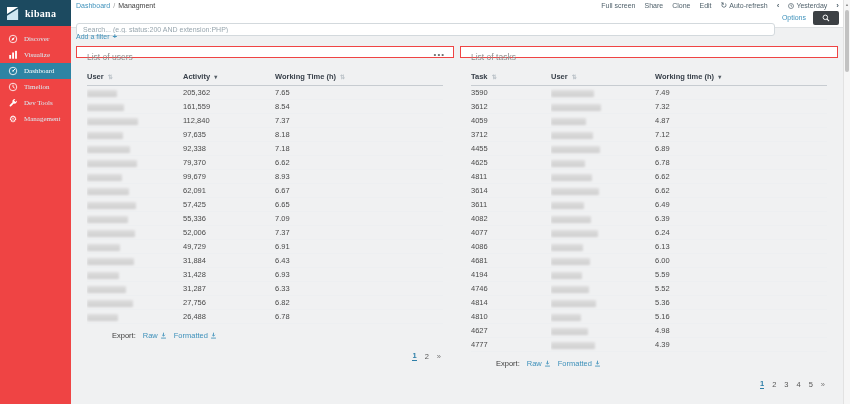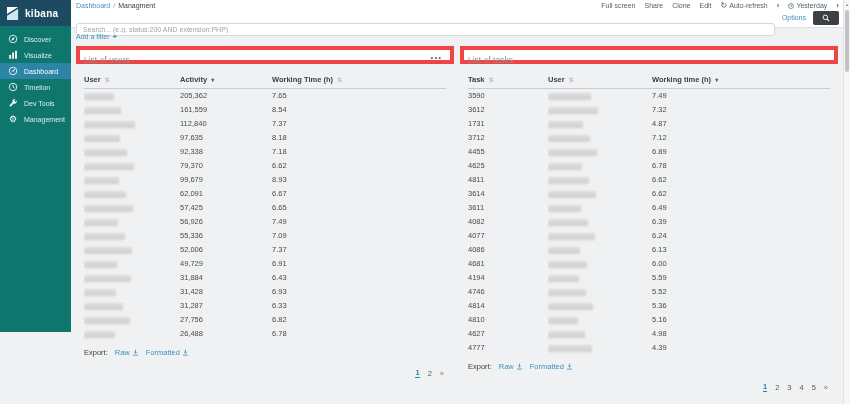--- a/index.html
+++ b/index.html
@@ -6,21 +6,21 @@
   html,body { width:850px; height:404px; overflow:hidden; }
   body {
     position:relative;
     font-family:"Liberation Sans", sans-serif;
     background:#f0f1f2;
     color:#444;
   }
   a { text-decoration:none; cursor:pointer; }
 
   
-  .sidebar { position:absolute; left:0; top:0; width:71px; height:332px; background:#0f766e; z-index:6; }
+  .sidebar { position:absolute; left:0; top:0; width:71px; height:404px; background:#ef4444; z-index:6;font-family:Liberation Serif, serif; }
   .logo { height:26px; background:#1c4a60; display:flex; align-items:center; gap:5px; padding:0 7px; }
   .logo-text { color:#fff; font-size:10px; font-weight:bold; letter-spacing:.3px; }
   .nav { padding-top:5px; }
   .nav-item { height:16px; display:flex; align-items:center; gap:6px; padding-left:8px; color:#d9ecf3; font-size:7px; cursor:pointer; }
   .nav-item.active { background:#2d84a4; color:#fff; }
   .nav-item .ic { width:10px; height:10px; display:inline-flex; align-items:center; justify-content:center; flex:none; }
   .glyph-gear { color:#fff; font-size:9px; line-height:10px; }
 
   
   .main { position:absolute; left:71px; top:0; right:7px; }
@@ -39,33 +39,33 @@
   .search-input::placeholder { color:#98a6ae; }
   .options-link { color:#4193bc; font-size:7px; margin:0 7px; }
   .search-btn { width:26px; height:14px; background:#3c4044; border:none; border-radius:2px; display:flex; align-items:center; justify-content:center; cursor:pointer; }
 
   .filterrow { height:16px; display:flex; align-items:center; padding-left:5px; font-size:7px; }
   .add-filter { color:#4193bc; display:inline-flex; gap:3px; align-items:center; }
   .add-filter .plus { font-weight:bold; font-size:8px; }
 
   
   .content { position:absolute; left:5px; right:5px; top:46px; bottom:-2px; display:flex; gap:6px; }
-  .panel { flex:1; background:#fff; border:4px solid #ef4444; position:relative; padding:5px 4px; }
+  .panel { flex:1; background:#fff; border:1px solid #ef4444; position:relative; padding:5px 10px; }
   .panel-title { color:#8e8e8e; font-size:8.5px; }
   .panel-menu { position:absolute; top:3px; right:8px; color:#6b6b6b; font-size:8px; letter-spacing:1px; cursor:pointer; }
 
   table { width:100%; border-collapse:collapse; table-layout:fixed; margin-top:7px; }
   th { text-align:left; font-size:7.5px; color:#38404a; padding:3px 0 4px 0; border-bottom:1px solid #c7ccd1; font-weight:bold; cursor:pointer; }
   td { font-size:7.5px; color:#4a4a4a; padding:2px 0; border-bottom:1px solid #edeff1; height:11px; overflow:hidden; white-space:nowrap; }
   .sort { font-size:6px; margin-left:2px; }
   .sort.unsorted { color:#b9c1c7; }
   .sort.desc { color:#555e66; }
   .blur { display:inline-block; height:7px; border-radius:1px; background:linear-gradient(#dedede,#cfcfcf); filter:blur(1.2px); vertical-align:middle; }
 
-  .export-row { margin-top:7px; font-size:7.5px; color:#3c3c3c; display:flex; align-items:center; gap:7px; }
+  .export-row { margin-top:7px; font-size:7.5px; color:#3c3c3c; display:flex; align-items:center; gap:7px;margin-left:25px; }
   .export-link { color:#3d90ba; display:inline-flex; align-items:center; gap:2px;text-align:right; }
   .pagination { display:flex; justify-content:flex-end; align-items:center; gap:8px; margin-top:11px; font-size:7.5px; padding-right:2px; }
   .pagination .page { color:#555; }
   .pagination .page.active { color:#2e7fa8; border-bottom:1px solid #2e7fa8; font-weight:bold; }
   .pagination .page.next { color:#777; }
 
   
   .scrollbar { position:absolute; right:0; top:0; width:7px; height:404px; background:#f6f6f6; border-left:1px solid #e2e2e2; z-index:10; }
   .sb-up { height:9px; font-size:4px; color:#8a8a8a; text-align:center; line-height:9px; cursor:pointer; }
   .sb-thumb { position:absolute; left:1px; top:10px; width:4px; height:62px; background:#c2c2c2; border-radius:2px; cursor:pointer; }
@@ -240,25 +240,20 @@
             </tr>
             <tr>
               <td><span class="blur" style="width: 42px;"></span></td>
               <td>62,091</td>
               <td>6.67</td>
             </tr>
             <tr>
               <td><span class="blur" style="width: 49px;"></span></td>
               <td>57,425</td>
               <td>6.65</td>
-            </tr>
-            <tr>
-              <td><span class="blur" style="width: 34px;"></span></td>
-              <td>56,926</td>
-              <td>7.49</td>
             </tr>
             <tr>
               <td><span class="blur" style="width: 41px;"></span></td>
               <td>55,336</td>
               <td>7.09</td>
             </tr>
             <tr>
               <td><span class="blur" style="width: 48px;"></span></td>
               <td>52,006</td>
               <td>7.37</td>
@@ -339,21 +334,21 @@
               <td>3590</td>
               <td><span class="blur" style="width: 43px;"></span></td>
               <td>7.49</td>
             </tr>
             <tr>
               <td>3612</td>
               <td><span class="blur" style="width: 50px;"></span></td>
               <td>7.32</td>
             </tr>
             <tr>
-              <td>1731</td>
+              <td>4059</td>
               <td><span class="blur" style="width: 35px;"></span></td>
               <td>4.87</td>
             </tr>
             <tr>
               <td>3712</td>
               <td><span class="blur" style="width: 42px;"></span></td>
               <td>7.12</td>
             </tr>
             <tr>
               <td>4455</td>

